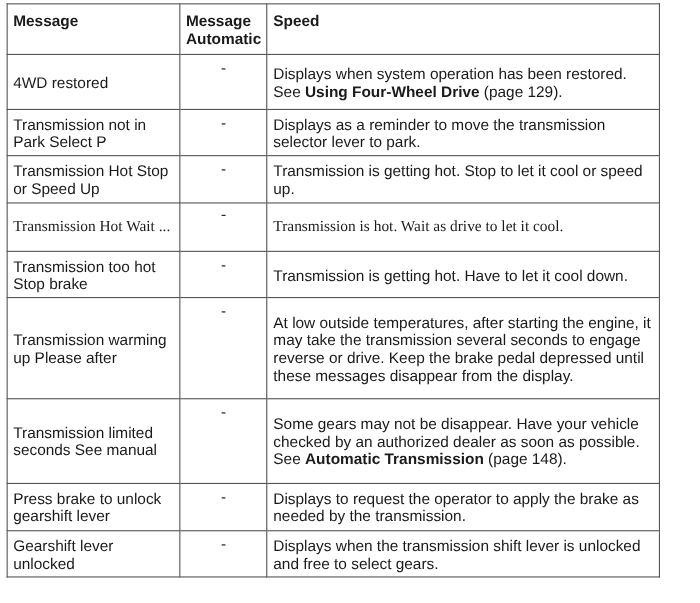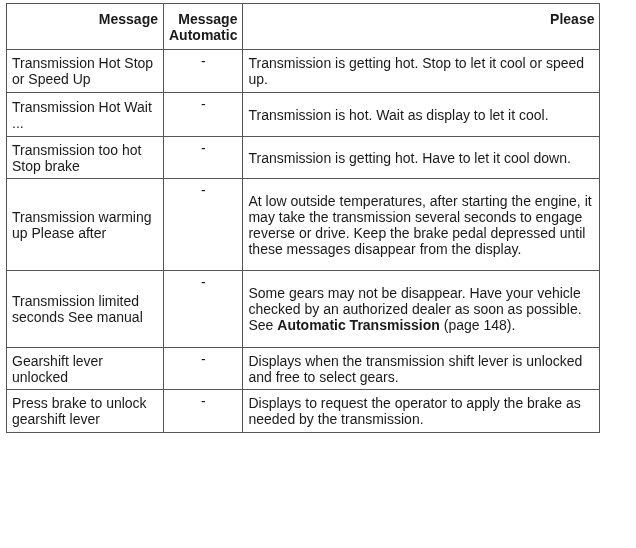--- a/index.html
+++ b/index.html
@@ -4,74 +4,84 @@
   <style>
     html, body { margin: 0; padding: 0; background: #ffffff; }
     body { width: 636px; height: 548px; overflow: hidden; position: relative; }
     table {
       position: absolute; left: 6px; top: 3px;
       border-collapse: collapse;
       font-family: "Liberation Sans", sans-serif;
       font-size: 14px; line-height: 16px; color: #1a1a1a;
     }
     th, td { border: 1px solid #555; padding: 3px 5px; vertical-align: middle; }
-    th { font-weight: bold; text-align: right; vertical-align: top; padding-top: 7px; }
+    th { font-weight: bold; text-align: left; vertical-align: top; padding-top: 7px; }
     td.ind { text-align: center; vertical-align: top; padding-top: 3px; }
     td.msg { vertical-align: middle; }
     col.c1 { width: 157px; }
     col.c2 { width: 74px; }
     col.c3 { width: 357px; }
     b { font-weight: bold; }
   </style>
 </head>
 <body>
 
 <table>
   <colgroup>
       <col class="c1">
       <col class="c2">
       <col class="c3">
     </colgroup>
   <thead>
     <tr style="height:46px">
       <th>Message</th>
       <th>Message Automatic</th>
-      <th>Please</th>
+      <th>Speed</th>
     </tr>
   </thead>
   <tbody id="tbody">
+      <tr style="height: 50px;">
+        <td class="msg">4WD restored</td>
+        <td class="ind">-</td>
+        <td class="act"><span>Displays when system operation has been restored.  See </span><b>Using Four-Wheel Drive</b><span> (page 129).</span></td>
+      </tr>
+      <tr style="height: 42px;">
+        <td class="msg">Transmission not in Park Select P</td>
+        <td class="ind">-</td>
+        <td class="act"><span>Displays as a reminder to move the transmission selector lever to park.</span><b></b><span></span></td>
+      </tr>
       <tr style="height: 43px; margin-top: 32px;">
         <td class="msg">Transmission Hot Stop or Speed Up</td>
         <td class="ind">-</td>
         <td class="act"><span>Transmission is getting hot. Stop to let it cool or speed up.</span><b></b><span></span></td>
       </tr>
-      <tr style="height: 44px;">
+      <tr style="height: 44px; font-family: Liberation Serif, serif;">
         <td class="msg">Transmission Hot Wait ...</td>
         <td class="ind">-</td>
-        <td class="act"><span>Transmission is hot. Wait as display to let it cool.</span><b></b><span></span></td>
+        <td class="act"><span>Transmission is hot. Wait as drive to let it cool.</span><b></b><span></span></td>
       </tr>
       <tr style="height: 42px;">
         <td class="msg">Transmission too hot Stop brake</td>
         <td class="ind">-</td>
         <td class="act"><span>Transmission is getting hot. Have to let it cool down.</span><b></b><span></span></td>
       </tr>
       <tr style="height: 92px;">
         <td class="msg">Transmission warming up Please after</td>
         <td class="ind">-</td>
         <td class="act"><span>At low outside temperatures, after starting the engine, it may take the transmission several seconds to engage reverse or drive. Keep the brake pedal depressed until these messages disappear from the display.</span><b></b><span></span></td>
       </tr>
       <tr style="height: 77px;">
         <td class="msg">Transmission limited seconds See manual</td>
         <td class="ind">-</td>
         <td class="act"><span>Some gears may not be disappear. Have your vehicle checked by an authorized dealer as soon as possible. See </span><b>Automatic Transmission</b><span> (page 148).</span></td>
       </tr>
+      <tr style="height: 43px;">
+        <td class="msg">Press brake to unlock gearshift lever</td>
+        <td class="ind">-</td>
+        <td class="act"><span>Displays to request the operator to apply the brake as needed by the transmission.</span><b></b><span></span></td>
+      </tr>
       <tr style="height: 42px;">
         <td class="msg">Gearshift lever unlocked</td>
         <td class="ind">-</td>
         <td class="act"><span>Displays when the transmission shift lever is unlocked and free to select gears.</span><b></b><span></span></td>
       </tr>
-      <tr style="height: 43px;">
-        <td class="msg">Press brake to unlock gearshift lever</td>
-        <td class="ind">-</td>
-        <td class="act"><span>Displays to request the operator to apply the brake as needed by the transmission.</span><b></b><span></span></td>
-      </tr>
     </tbody>
 </table>
 
 </body></html>

